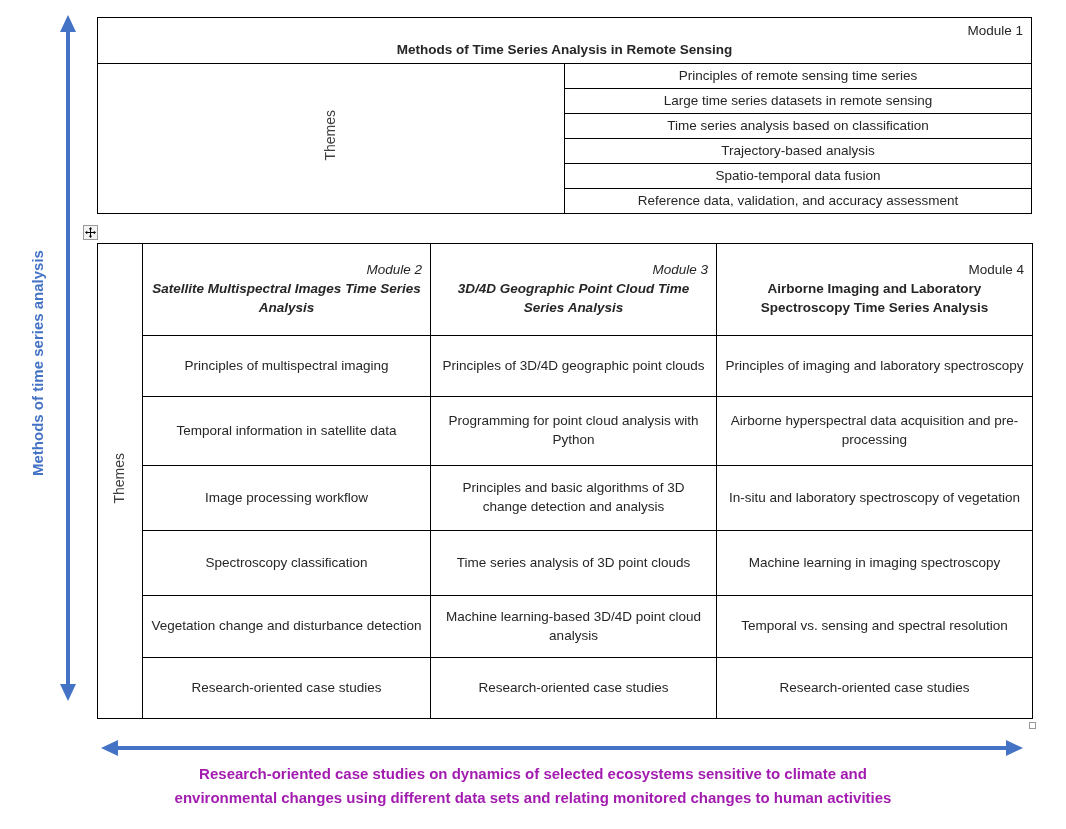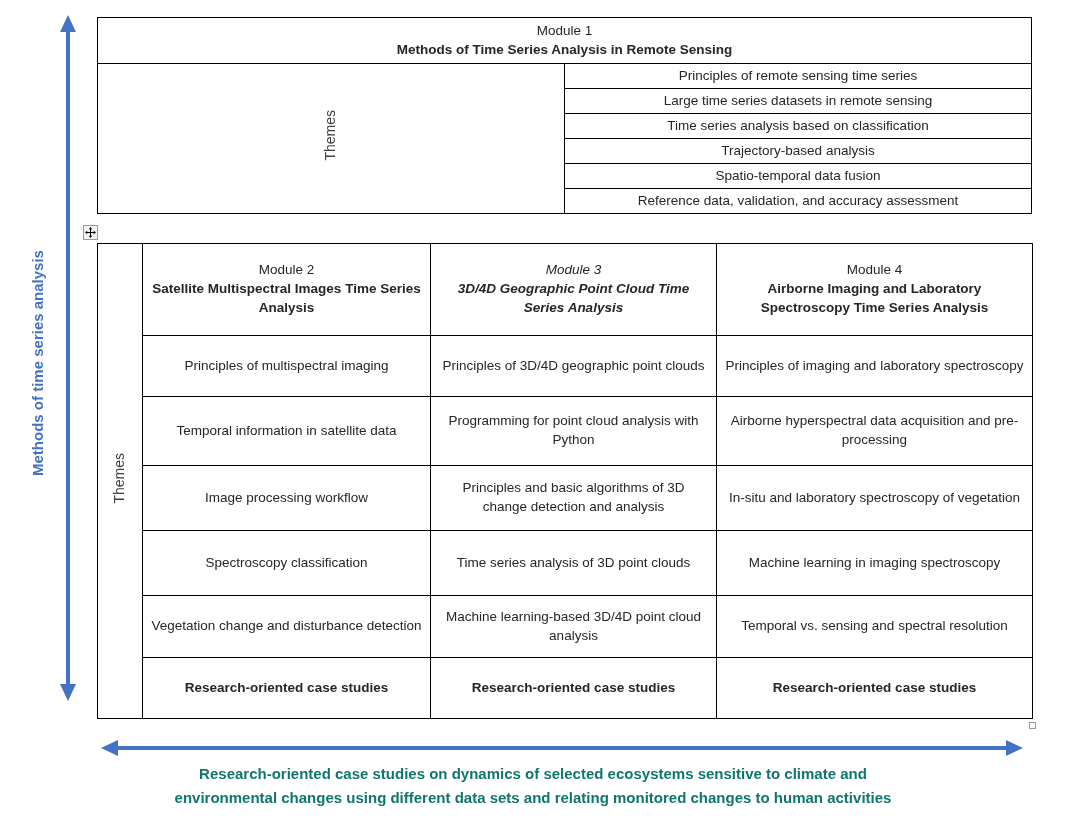--- a/index.html
+++ b/index.html
@@ -26,31 +26,31 @@
     line-height: 1.4;
   }
   
   .top-table { left: 97px; top: 17px; width: 935px; }
   .top-table .hdr-cell { height: 46px; }
   .top-table .trow td { height: 25px; padding: 0 22px; }
   .top-table .themes-col { width: 60px; }
   
   .bottom-table { left: 97px; top: 243px; width: 935px; }
   .bottom-table .themes-col { width: 45px; padding: 0; }
-  .col-m2 { width: 288px; }
+  .col-m2 { width: 288px; font-style: italic; }
   .col-m3 { width: 286px; font-style: italic; }
   .col-m4 { width: 316px; }
   .row-hdr td { height: 92px; }
   .row-1 td { height: 61px; }
   .row-2 td { height: 69px; }
   .row-3 td { height: 65px; }
   .row-4 td { height: 65px; }
   .row-5 td { height: 62px; }
-  .row-6 td { height: 61px; font-weight: bold; }
-  .mod-label { font-size: 13.5px; font-weight: normal; }
+  .row-6 td { height: 61px; }
+  .mod-label { font-size: 13.5px; font-weight: normal; text-align: right; }
   .mod-title { font-size: 13.5px; font-weight: bold; }
   .rot {
     display: inline-block;
     writing-mode: vertical-rl;
     transform: rotate(180deg);
     white-space: nowrap;
     font-size: 14px;
     color: #404040;
   }
   
@@ -73,21 +73,21 @@
   
   .bottom-caption {
     position: absolute;
     left: 0;
     top: 762px;
     width: 1066px;
     text-align: center;
     font-weight: bold;
     font-size: 15px;
     line-height: 24px;
-    color: #0f766e;
+    color: #a21caf;
   }
   
   .move-handle {
     position: absolute;
     left: 83px;
     top: 225px;
     width: 15px;
     height: 15px;
     background: #f4f4f4;
     border: 1px solid #9a9a9a;

